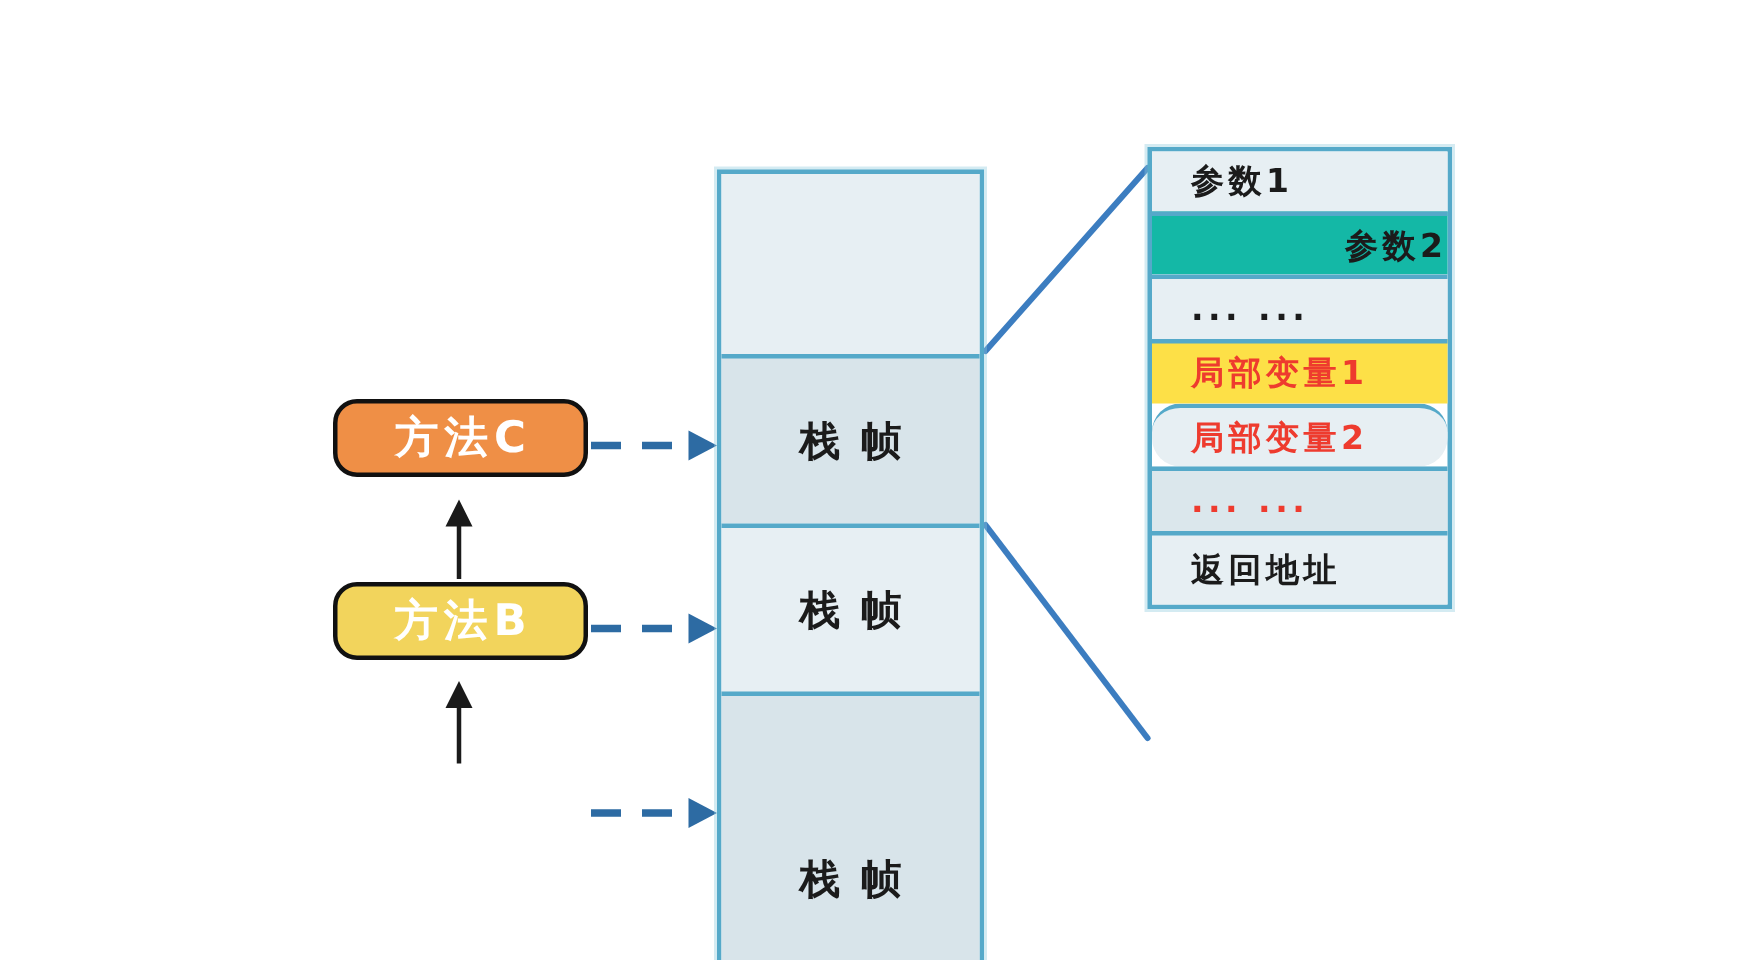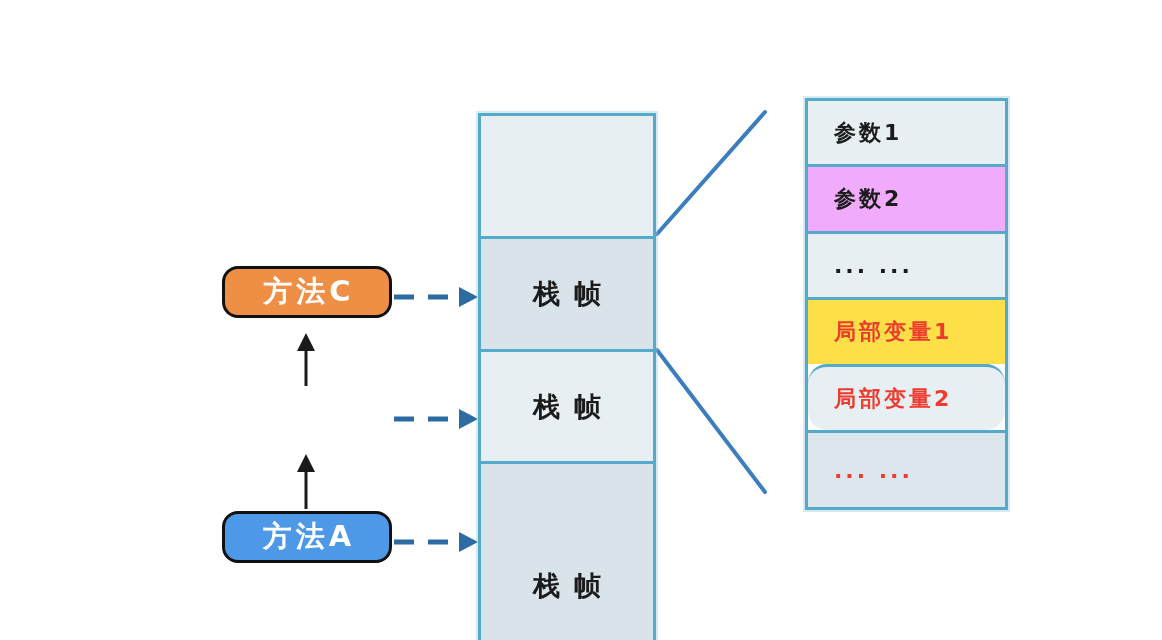--- a/index.html
+++ b/index.html
@@ -35,25 +35,24 @@
     border-top:3px solid var(--teal_border,#55a9c9);
   }
   .stack-cell:first-child{border-top:none;}
   .stack-cell .label{
     color:#1b1b1b;font-size:27px;font-weight:600;letter-spacing:14px;padding-left:14px;
   }
   .sc-0{height:120px}.sc-1{height:113px}.sc-2{height:112px}.sc-3{flex:1}
 
   
   .frame-detail{
-    position:absolute;left:765px;top:98px;width:203px;height:412px;
+    position:absolute;left:765px;top:98px;width:203px;height:308px;
     border:3px solid var(--teal_border,#55a9c9);box-sizing:border-box;
     display:flex;flex-direction:column;
     box-shadow:0 0 0 2px rgba(142,203,221,.38);
-    margin-left:40px;
   }
   .frame-row{
     flex:1;display:flex;align-items:center;box-sizing:border-box;
     border-top:3px solid var(--teal_border,#55a9c9);
     padding-left:26px;
   }
   .frame-row:first-child{border-top:none;}
   .frame-row:last-child{flex:1.16;}
   .frame-row .label{font-size:22px;font-weight:600;letter-spacing:3px;white-space:nowrap;}
 
@@ -93,22 +92,22 @@
       <polygon class="dash-head" points="459,532 459,552 478,542"></polygon>
     </g>
 
     <line class="diag-line" x1="657" y1="234" x2="765" y2="112"></line>
     <line class="diag-line" x1="657" y1="350" x2="765" y2="492"></line>
   </svg>
 
   <div class="method-box mb-c" style="background-color: rgb(239, 143, 70);">
     <span class="label">方法C</span>
   </div>
-  <div class="method-box mb-a" style="background-color: rgb(77, 153, 232);">
-    <span class="label">方法A</span>
+  <div class="method-box mb-b" style="background-color: rgb(242, 212, 92);">
+    <span class="label">方法B</span>
   </div>
 
   <div class="stack-column">
     <div class="stack-cell sc-0" style="background-color: rgb(231, 239, 243);">
       <span class="label"></span>
     </div>
     <div class="stack-cell sc-1" style="background-color: rgb(216, 228, 234);">
       <span class="label">栈帧</span>
     </div>
     <div class="stack-cell sc-2" style="background-color: rgb(231, 239, 243);">
@@ -116,30 +115,33 @@
     </div>
     <div class="stack-cell sc-3" style="background-color: rgb(216, 228, 234);">
       <span class="label">栈帧</span>
     </div>
   </div>
 
   <div class="frame-detail">
     <div class="frame-row" style="background-color: rgb(231, 239, 243);">
       <span class="label" style="color: rgb(27, 27, 27);">参数1</span>
     </div>
-    <div class="frame-row" style="background-color: #f0abfc;">
+    <div class="frame-row" style="background-color: #14b8a6; justify-content: flex-end;">
       <span class="label" style="color: rgb(27, 27, 27);">参数2</span>
     </div>
     <div class="frame-row" style="background-color: rgb(231, 239, 243);">
       <span class="label" style="color: rgb(27, 27, 27);">... ...</span>
     </div>
     <div class="frame-row" style="background-color: #fde047;">
       <span class="label" style="color: rgb(238, 59, 46);">局部变量1</span>
     </div>
     <div class="frame-row" style="background-color: rgb(231, 239, 243); border-radius: 19px;">
       <span class="label" style="color: rgb(238, 59, 46);">局部变量2</span>
     </div>
     <div class="frame-row" style="background-color: rgb(219, 231, 236);">
       <span class="label" style="color: rgb(238, 59, 46);">... ...</span>
     </div>
+    <div class="frame-row" style="background-color: rgb(231, 239, 243);">
+      <span class="label" style="color: rgb(27, 27, 27);">返回地址</span>
+    </div>
   </div>
 
 </div>
 
 </body></html>

